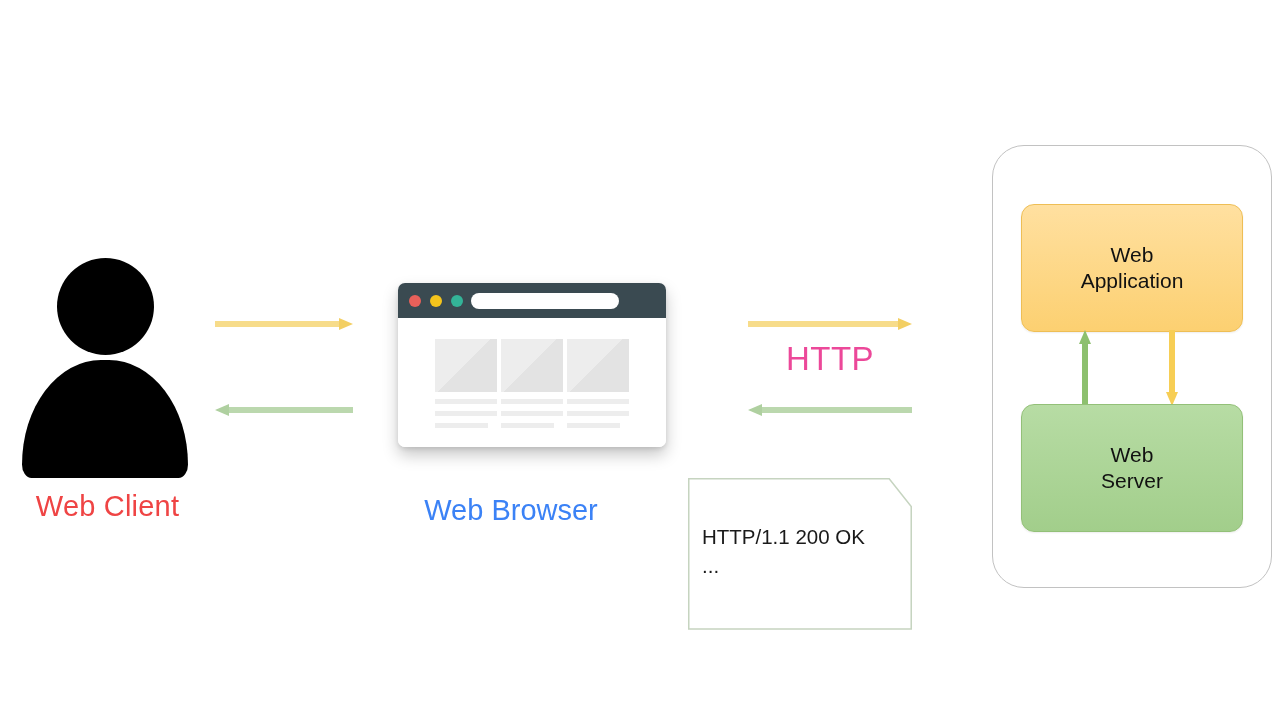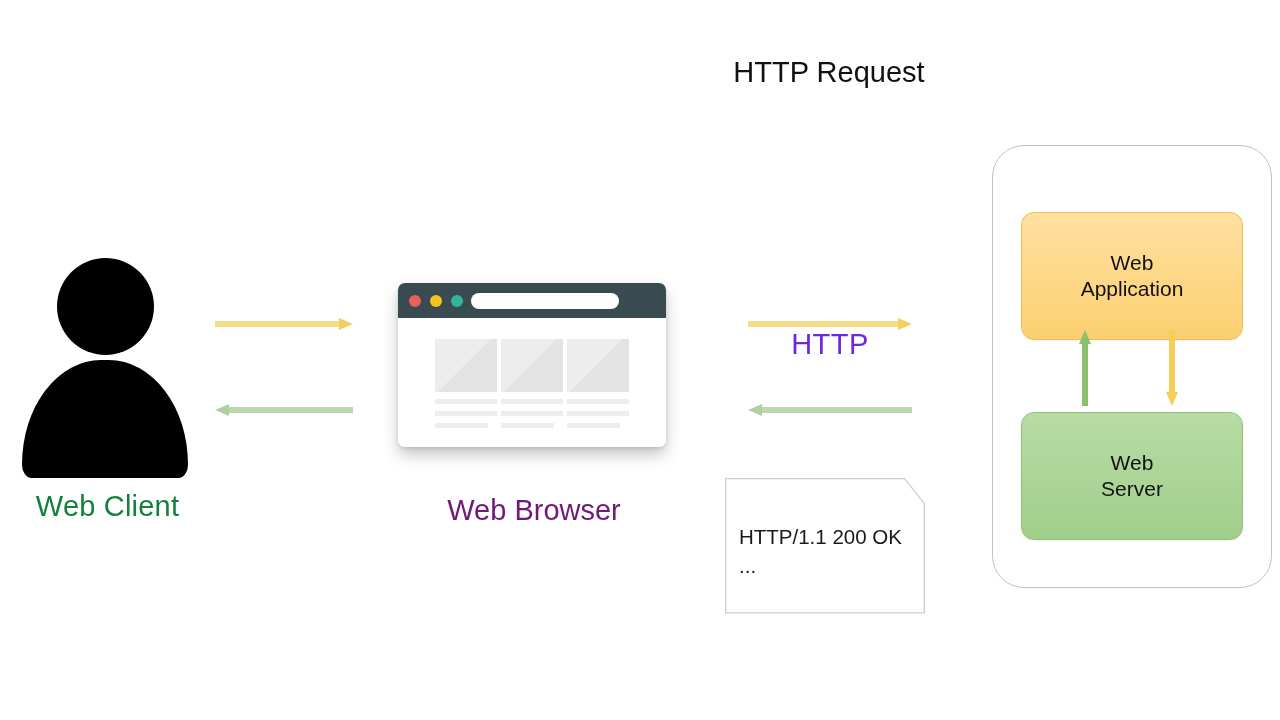--- a/index.html
+++ b/index.html
@@ -40,21 +40,21 @@
     width: 166px; height: 118px;
     background: #000000;
     border-radius: 83px 83px 10px 10px / 110px 110px 14px 14px;
   }
   .client-label {
     position: absolute;
     left: -10px; top: 240px;
     width: 215px;
     text-align: center;
     font-size: 29px;
-    color: #15803d;
+    color: #ef4444;
     letter-spacing: 0.2px;
     white-space: nowrap;
   }
 
   
   .arrow { position: absolute; height: 12px; }
   .arrow .shaft {
     position: absolute;
     top: 3px;
     height: 6px;
@@ -121,35 +121,35 @@
     width: 62px; height: 53px;
     background:
       linear-gradient(135deg, #EDEDED 0%, #EDEDED 48%, #E3E3E3 48%, #E3E3E3 100%);
   }
   .line { height: 5px; background: #EDEDED; margin-top: 7px; }
   .line.w100 { width: 62px; }
   .line.w85  { width: 53px; }
 
   .browser-label {
     position: absolute;
-    left: 400px; top: 494px;
+    left: 377px; top: 494px;
     width: 268px;
     text-align: center;
     font-size: 29px;
-    color: #701a75;
+    color: #3b82f6;
     white-space: nowrap;
   }
 
   
   #http-label {
-    left: 748px; top: 328px;
+    left: 748px; top: 340px;
     width: 164px;
     text-align: center;
-    font-size: 29px;
-    color: #6d28d9;
+    font-size: 33px;
+    color: #ec4899;
     letter-spacing: 0.5px;
   }
 
   
   .note {
     position: absolute;
     box-sizing: border-box;
     background: #ffffff;
   }
   .note .note-shape {
@@ -160,21 +160,21 @@
     position: absolute;
     font-size: 20.5px;
     line-height: 29px;
     color: #1a1a1a;
     white-space: pre-line;
   }
 
   #note-request { left: 711px; top: 111px; width: 236px; height: 148px; }
   #note-request .note-text { left: 27px; top: 16px; }
 
-  #note-response { left: 725px; top: 478px; width: 200px; height: 160px; }
+  #note-response { left: 688px; top: 478px; width: 224px; height: 160px; }
   #note-response .note-text { left: 14px; top: 44px; }
 
   .note-title {
     position: absolute;
     font-size: 29px;
     color: #111;
     white-space: nowrap;
   }
   #title-request  { left: 711px; top: 56px;  width: 236px; text-align: center; }
   #title-response { left: 700px; top: 642px; width: 258px; text-align: center; }
@@ -193,21 +193,20 @@
     box-sizing: border-box;
     border-radius: 13px;
     display: flex;
     align-items: center;
     justify-content: center;
     text-align: center;
     font-size: 21px;
     line-height: 26px;
     color: #111;
     white-space: pre-line;
-    margin-top: 8px;
   }
   #box-web-application {
     left: 1021px; top: 204px;
     width: 222px; height: 128px;
     background: linear-gradient(180deg, #FFE0A0 0%, #FCD071 100%);
     border: 1.2px solid #EEBE55;
     box-shadow: 0 1px 2px rgba(0,0,0,0.07);
   }
   #box-web-server {
     left: 1021px; top: 404px;
@@ -292,21 +291,20 @@
   <div class="arrow right yellow abs" id="arrow-browser-to-server">
     <div class="shaft"></div>
     <div class="head"></div>
   </div>
   <div class="abs" id="http-label">HTTP</div>
   <div class="arrow left green abs" id="arrow-server-to-browser">
     <div class="shaft"></div>
     <div class="head"></div>
   </div>
 
-  <div class="note-title abs" id="title-request">HTTP Request</div>
 
   <div class="note" id="note-response">
     <svg class="note-shape" viewBox="0 0 236 160" preserveAspectRatio="none">
       <path d="M 0.8 0.8 L 212 0.8 L 235.2 30 L 235.2 159.2 L 0.8 159.2 Z" fill="#ffffff" stroke="#C6D4C0" stroke-width="1.6"></path>
     </svg>
     <div class="note-text">HTTP/1.1  200  OK
 ...</div>
   </div>
 
   <div class="abs" id="server-container"></div>

